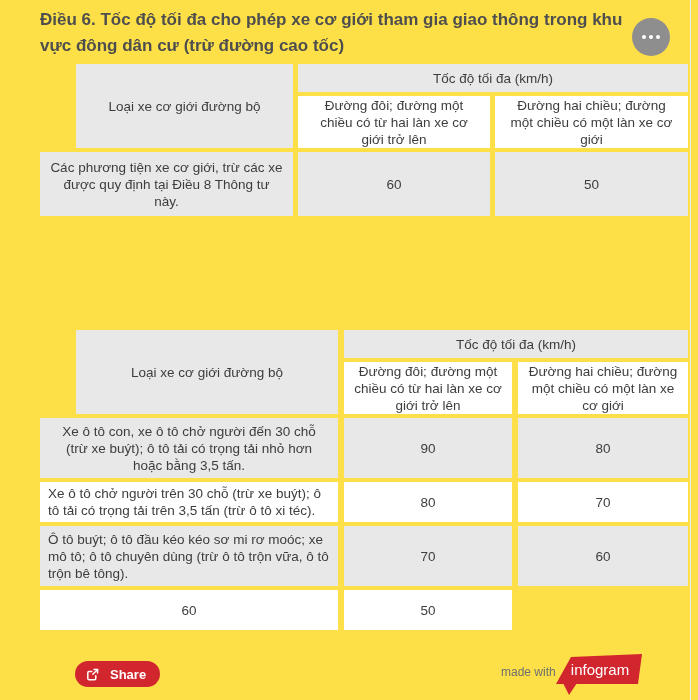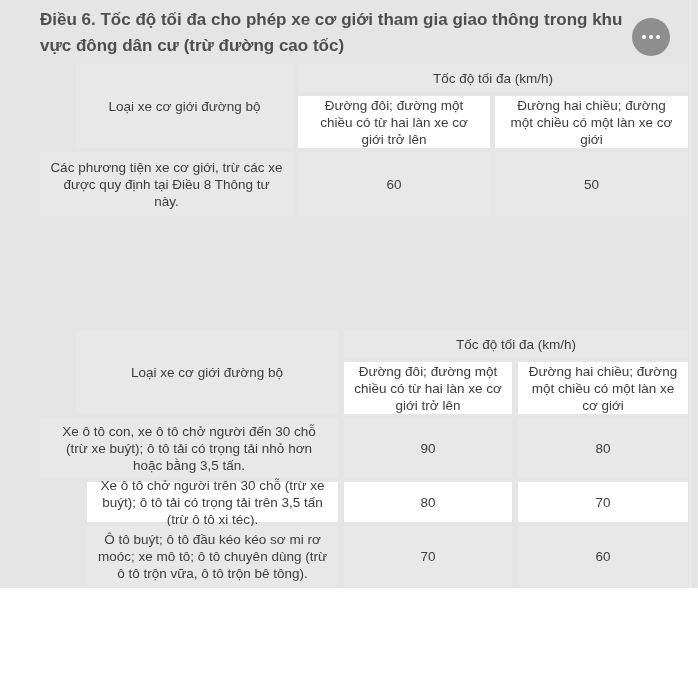--- a/index.html
+++ b/index.html
@@ -1,18 +1,18 @@
 <!DOCTYPE html>
 <html><head>
 <meta charset="utf-8">
 <style>
   * { margin:0; padding:0; box-sizing:border-box; }
   html,body { background:#fff; }
   .canvas {
-    position:relative; width:698px; height:588px; background:#e5e5e5;
+    position:relative; width:698px; height:700px; background:#fde047;
     font-family:"Liberation Sans", sans-serif; overflow:hidden;
   }
   .right-edge { position:absolute; left:690px; top:0; width:1px; height:700px; background:#ededed; }
 
   .section-title {
     position:absolute; left:40px; width:600px;
     font-size:17px; font-weight:bold; color:#4e4e4e; line-height:26px;
   }
   .title-1 { top:7px; }
   .title-2 { top:271px; }
@@ -41,21 +41,21 @@
     gap:4px 6px;
   }
   .cell {
     display:flex; align-items:center; justify-content:center;
     text-align:center; padding:3px 10px;
   }
   .cell.gray { background:#e8e8e8; }
   .cell.white { background:#ffffff; }
   .cell.rowhead { grid-column:1; grid-row:1 / 3;margin-left:36px; }
   .cell.grouphead { grid-column:2 / 4; grid-row:1; }
-  .cell.left { justify-content:flex-start; text-align:center; padding:3px 8px 3px 8px;margin-left:47px; }
+  .cell.left { justify-content:flex-start; text-align:left; padding:3px 8px 3px 8px; }
 
   .share-btn {
     position:absolute; left:75px; top:661px; height:26px; padding:0 14px 0 10px;
     background:#d2262e; border:none; border-radius:13px; cursor:pointer;
     display:flex; align-items:center; gap:10px;
     color:#ffffff; font-size:13px; font-weight:bold;
     font-family:"Liberation Sans", sans-serif;
   }
   .made-with {
     position:absolute; left:501px; top:665px; font-size:12px; color:#6e6e6e;

